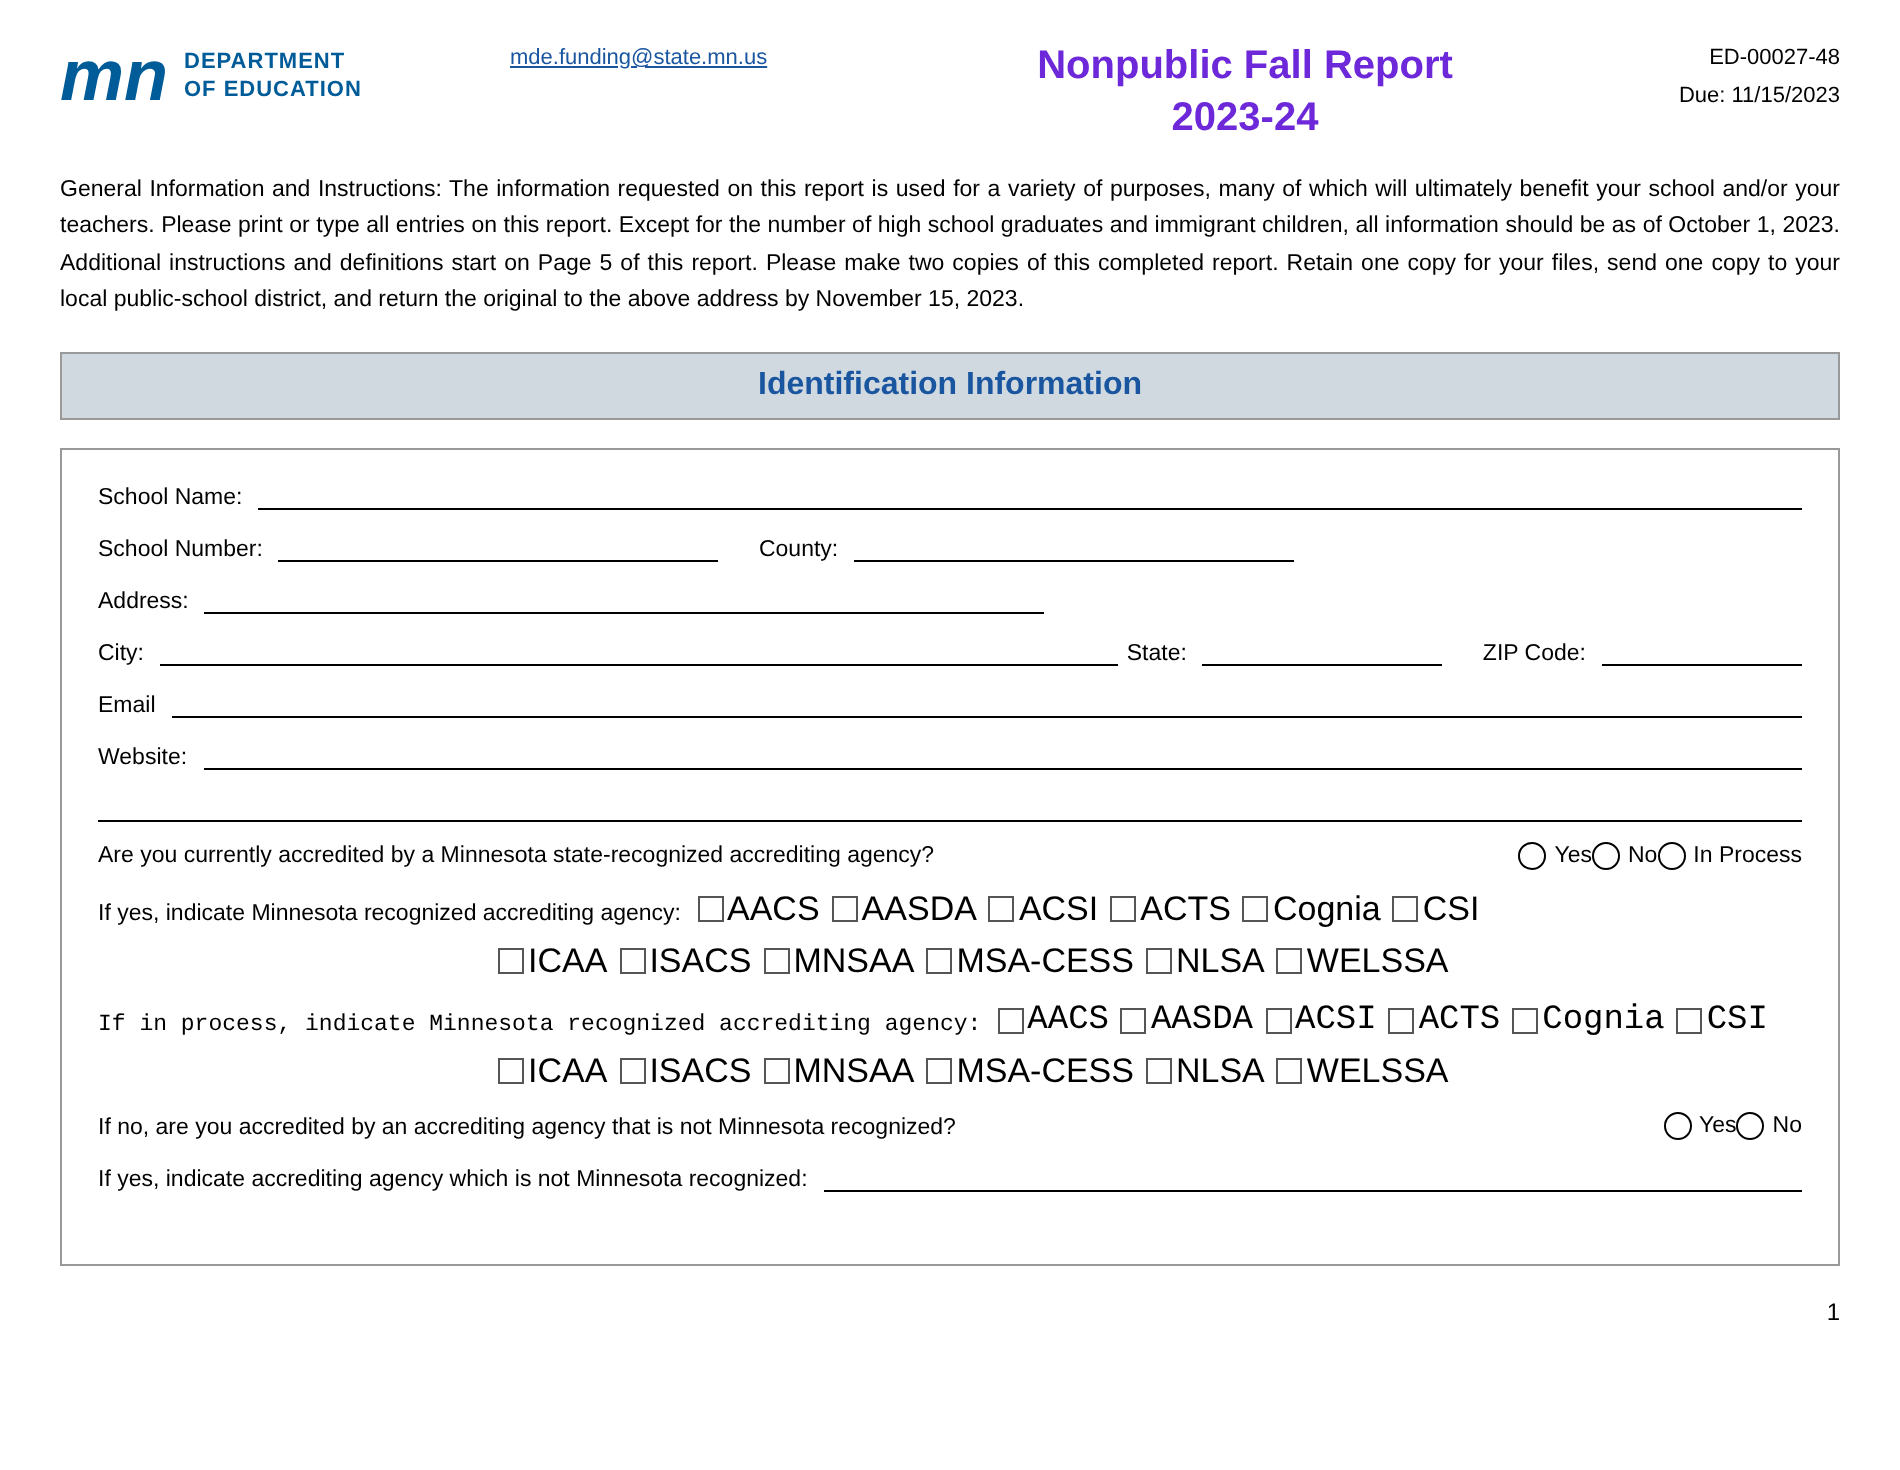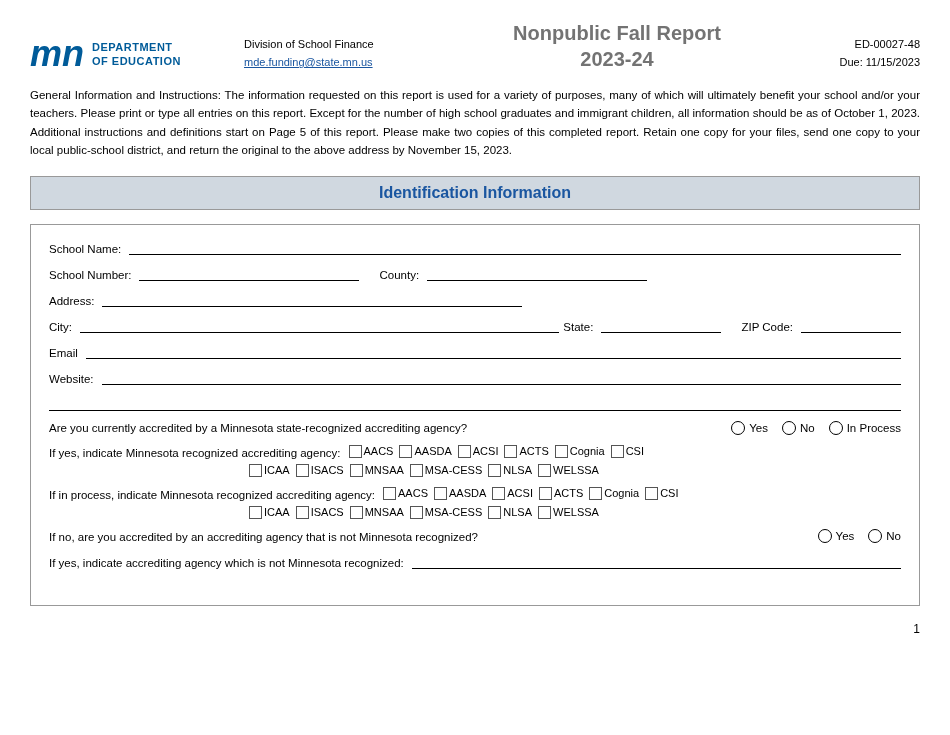--- a/index.html
+++ b/index.html
@@ -9,23 +9,23 @@
       background: #fff;
       color: #000;
       width: 950px;
       min-height: 735px;
       padding: 20px 30px;
     }
 
     
     .header {
       display: flex;
-      align-items: flex-end;
+      align-items: flex-start;
       margin-bottom: 14px;
-      gap: 4px;
+      gap: 15px;
     }
     .logo-area {
       display: flex;
       align-items: center;
       min-width: 200px;
     }
     .logo-m {
       color: #005b99;
       font-size: 36px;
       font-weight: 900;
@@ -52,21 +52,21 @@
       text-decoration: underline;
     }
     .report-title-area {
       text-align: center;
       flex: 1;
       padding: 0 10px;
     }
     .report-title {
       font-size: 20px;
       font-weight: 900;
-      color: #737373;
+      color: #6d28d9;
       line-height: 1.3;
     }
     .report-meta {
       font-size: 11px;
       line-height: 1.7;
       text-align: right;
       min-width: 120px;
     }
 
     
@@ -121,21 +121,20 @@
     .field-full { flex: 1; min-width: 200px; }
     .field-medium { width: 220px; }
     .field-short { width: 120px; }
     .field-zip { width: 100px; }
     .field-city { flex: 1; min-width: 200px; max-width: 500px; }
 
     
     .radio-group {
       display: flex;
       align-items: center;
-      gap: 14px;
       margin-left: 10px;
     }
     .radio-option {
       display: flex;
       align-items: center;
       gap: 4px;
       font-size: 11.5px;
       cursor: pointer;
     }
     .radio-circle {
@@ -162,21 +161,21 @@
       font-size: 11px;
     }
     .checkbox-box {
       width: 13px;
       height: 13px;
       border: 1.5px solid #555;
       display: inline-block;
       flex-shrink: 0;
     }
     .checkbox-label {
-      font-size: 11px;
+      font-size: 17px;
       white-space: nowrap;
     }
 
     .accred-row {
       display: flex;
       align-items: center;
       margin-bottom: 4px;
       flex-wrap: wrap;
     }
     .accred-label {
@@ -200,21 +199,20 @@
 
 <div class="header">
   <div class="logo-area">
     <div class="logo-m">mn</div>
     <div class="logo-text">
       <div>DEPARTMENT</div>
       <div>OF EDUCATION</div>
     </div>
   </div>
   <div class="division-info">
-    <div>Division of School Finance</div>
     <a href="#">mde.funding@state.mn.us</a>
   </div>
   <div class="report-title-area">
     <div class="report-title">
       <div>Nonpublic Fall Report</div>
       <div>2023-24</div>
     </div>
   </div>
   <div class="report-meta">
     <div>ED-00027-48</div>
@@ -343,21 +341,21 @@
           <span class="checkbox-box"></span>
           <span class="checkbox-label">NLSA</span>
         </label>
       <label class="checkbox-item">
           <span class="checkbox-box"></span>
           <span class="checkbox-label">WELSSA</span>
         </label>
     </div>
   </div>
 
-  <div class="accred-row" style="align-items:center; margin-bottom:2px;">
+  <div class="accred-row" style="align-items:center; margin-bottom:2px;font-family:Liberation Mono, monospace;">
     <span class="accred-label">If in process, indicate Minnesota recognized accrediting agency:</span>
     <div class="checkbox-row">
       <label class="checkbox-item">
           <span class="checkbox-box"></span>
           <span class="checkbox-label">AACS</span>
         </label>
       <label class="checkbox-item">
           <span class="checkbox-box"></span>
           <span class="checkbox-label">AASDA</span>
         </label>

